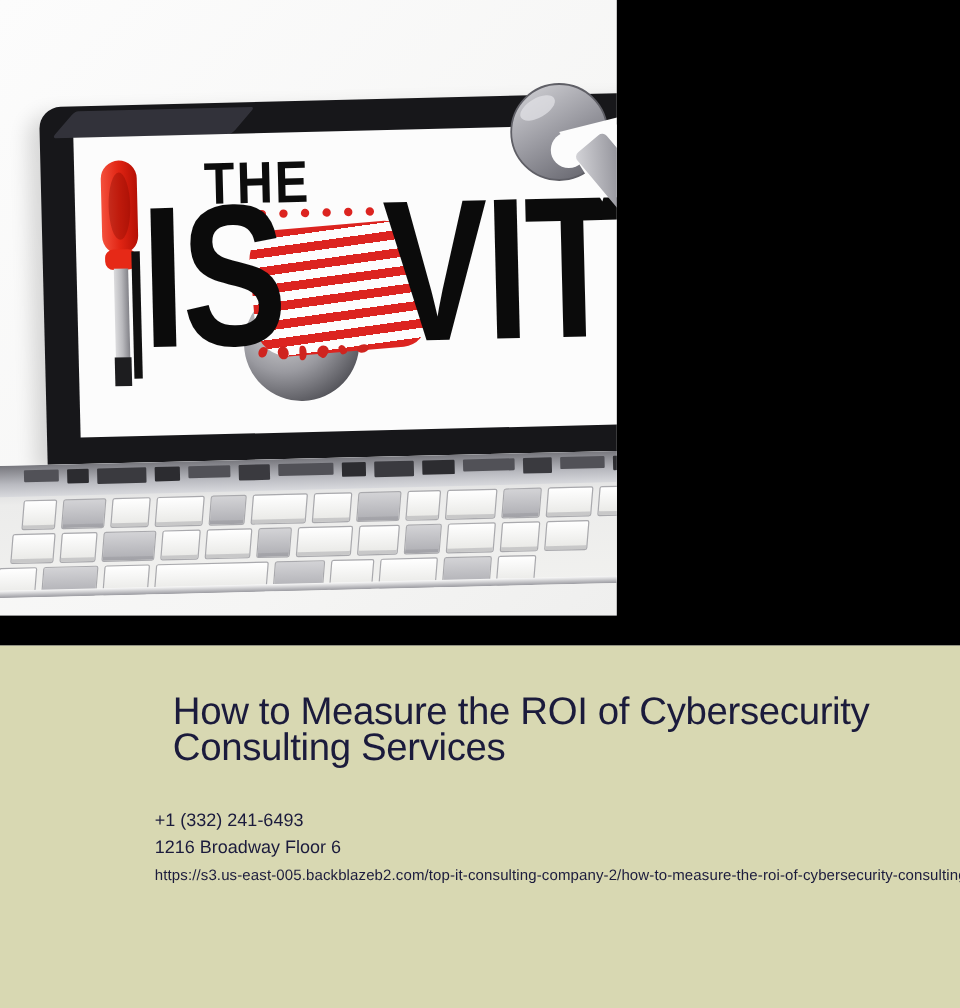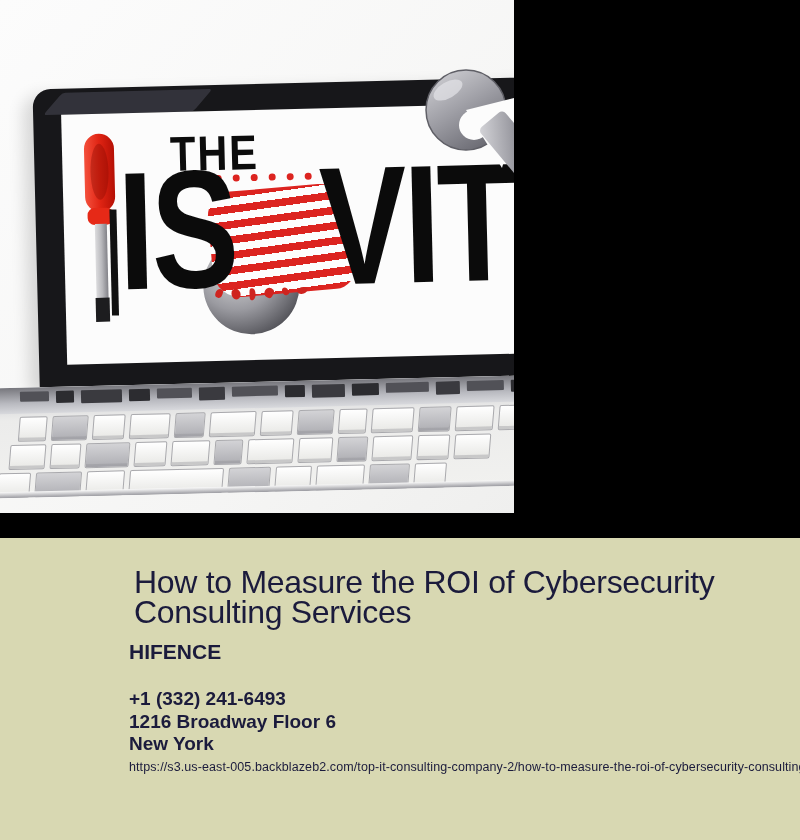--- a/index.html
+++ b/index.html
@@ -57,23 +57,23 @@
   .krow .k{height:23px;border-radius:2px;border:1px solid #a9a9ad;
         background:linear-gradient(180deg,#ffffff 0%,#e7e7e4 100%);
         box-shadow:inset 0 -3px 0 rgba(140,140,145,.35);flex:none;}
   .krow .k.d{background:linear-gradient(180deg,#d3d3d6 0%,#aeaeb3 100%);}
   .lip{position:absolute;left:0;bottom:0;width:100%;height:6px;
         background:linear-gradient(180deg,#f8f8f8 0%,#9a9aa0 100%);}
 
   
   .info{position:absolute;left:0;top:538px;width:800px;height:302px;background:#d8d8b2;
         box-sizing:border-box;padding:24px 4px 0 129px;color:#1b1b3c;}
-  .title{margin:5px;font-size:32px;font-weight:400;line-height:30px;letter-spacing:-.3px;max-width:680px;}
+  .title{margin:15px;font-size:32px;font-weight:400;line-height:30px;letter-spacing:-.3px;max-width:680px;}
   .brand{margin-top:13px;font-size:21px;font-weight:bold;}
-  .contact{margin-top:24px;font-size:19px;line-height:22.5px;font-weight:bold;}
+  .contact{margin-top:36px;font-size:15px;line-height:22.5px;}
   .url{margin-top:4px;font-size:12.5px;letter-spacing:.1px;white-space:nowrap;}
 </style>
 </head>
 <body>
 
 <div class="page">
 
   <div class="hero">
     <div class="photo">
       <div class="tilt">
@@ -204,21 +204,19 @@
         <path d="M44,42 L100,28 L80,100 Z" fill="#fcfcfc"></path>
         <circle cx="52" cy="57" r="15" fill="#fcfcfc"></circle>
         <rect x="56" y="62" width="32" height="74" rx="5" fill="url(#wg)" transform="rotate(-40 56 62)"></rect>
         <ellipse cx="26" cy="22" rx="16" ry="8" fill="#e4e4e8" opacity=".7" transform="rotate(-30 26 22)"></ellipse>
       </svg>
     </div>
   </div>
 
   <div class="info">
     <h1 class="title">How to Measure the ROI of Cybersecurity Consulting Services</h1>
-    <div class="brand">HIFENCE</div>
     <div class="contact">
       <div>+1 (332) 241-6493</div>
       <div>1216 Broadway Floor 6</div>
-      <div>New York</div>
     </div>
     <div class="url">https://s3.us-east-005.backblazeb2.com/top-it-consulting-company-2/how-to-measure-the-roi-of-cybersecurity-consulting-services-1.html</div>
   </div>
 </div>
 
 </body></html>

